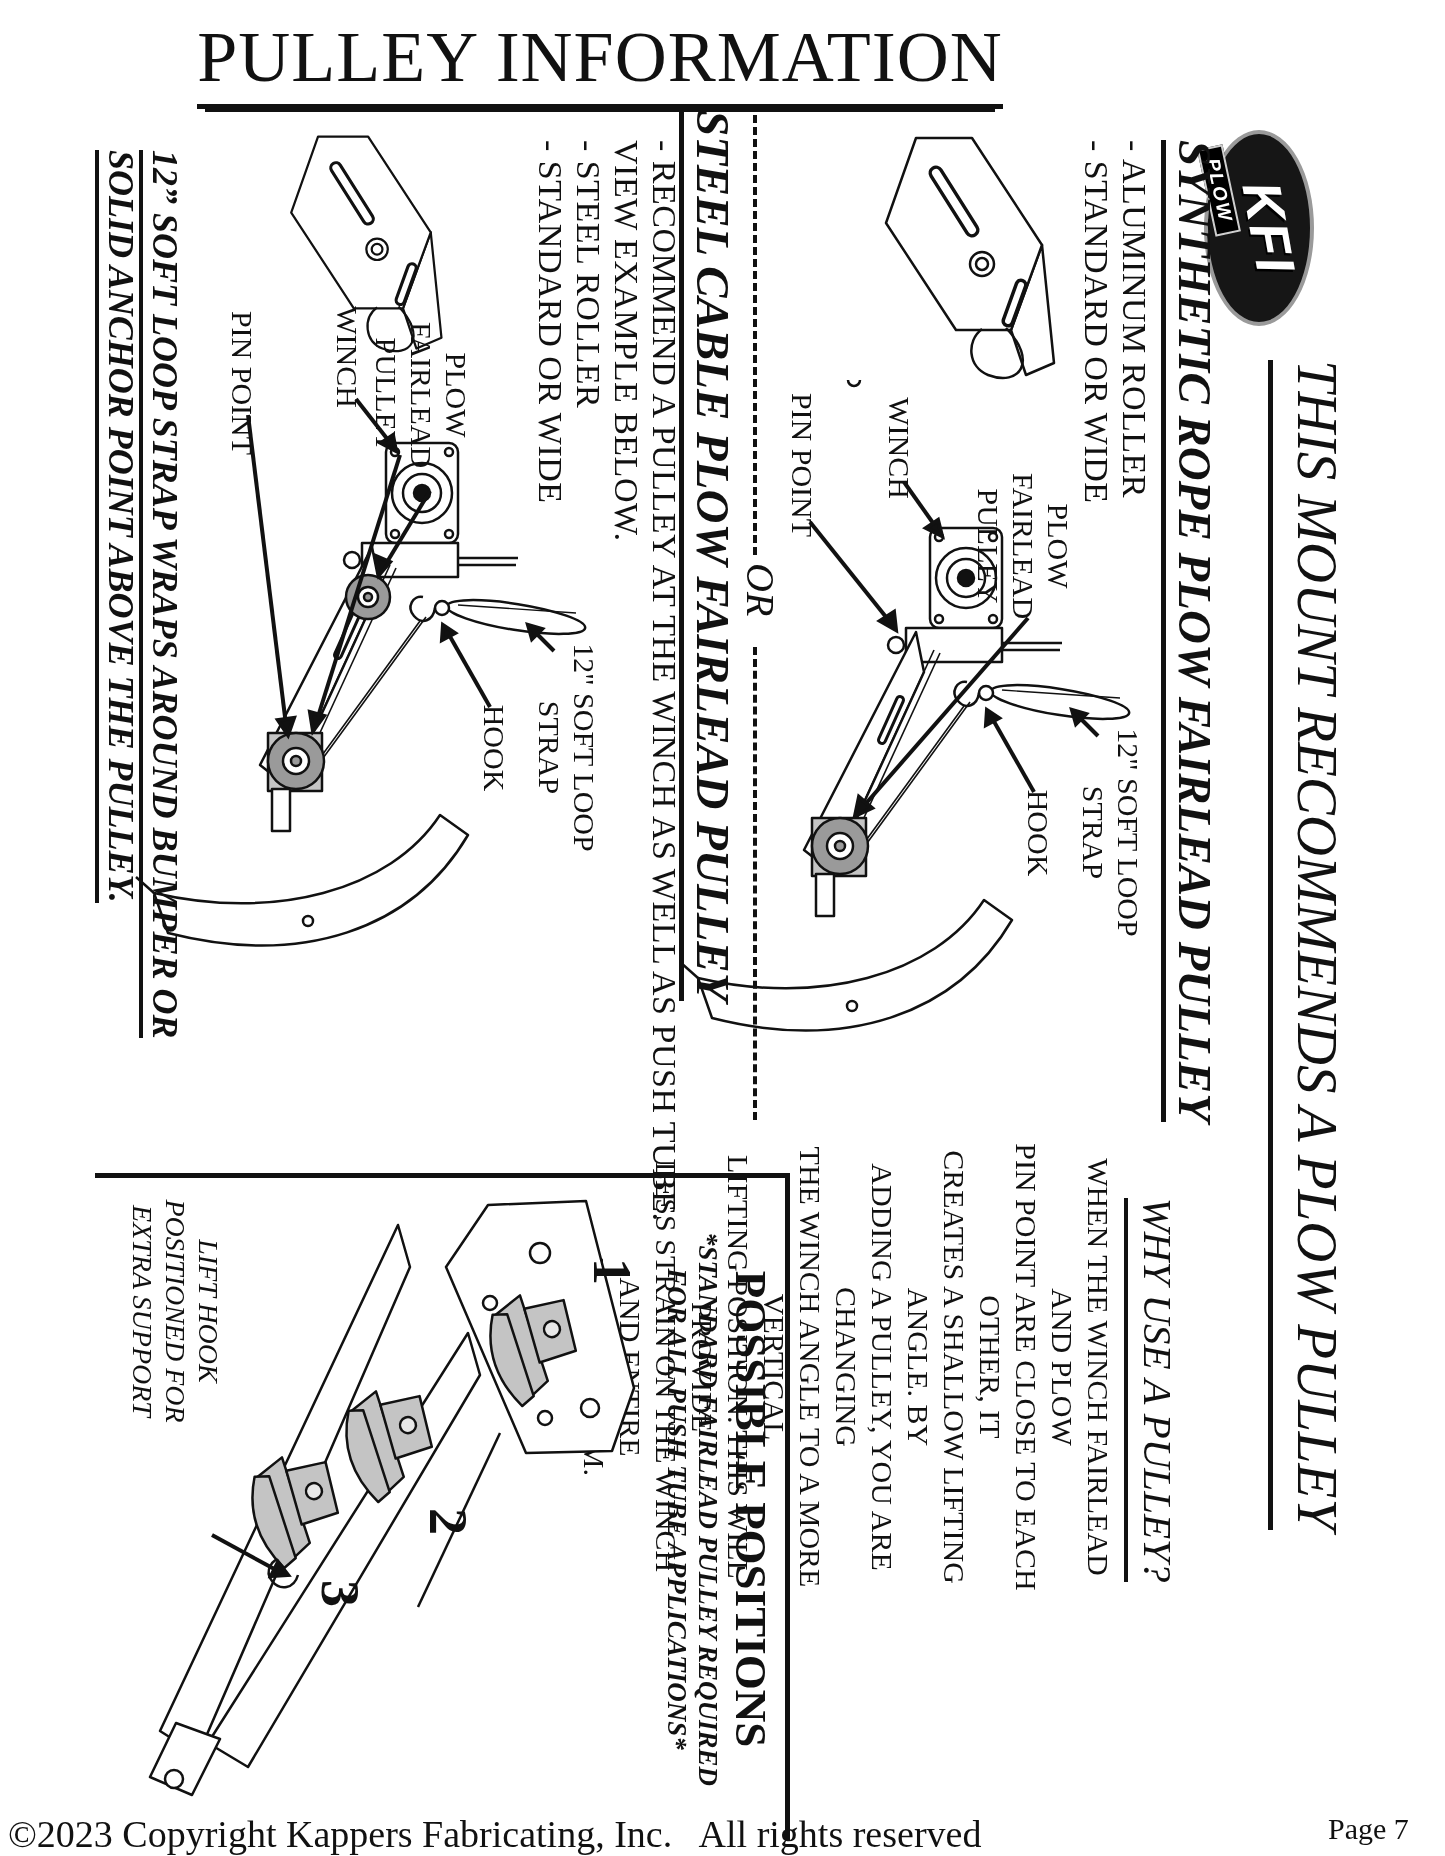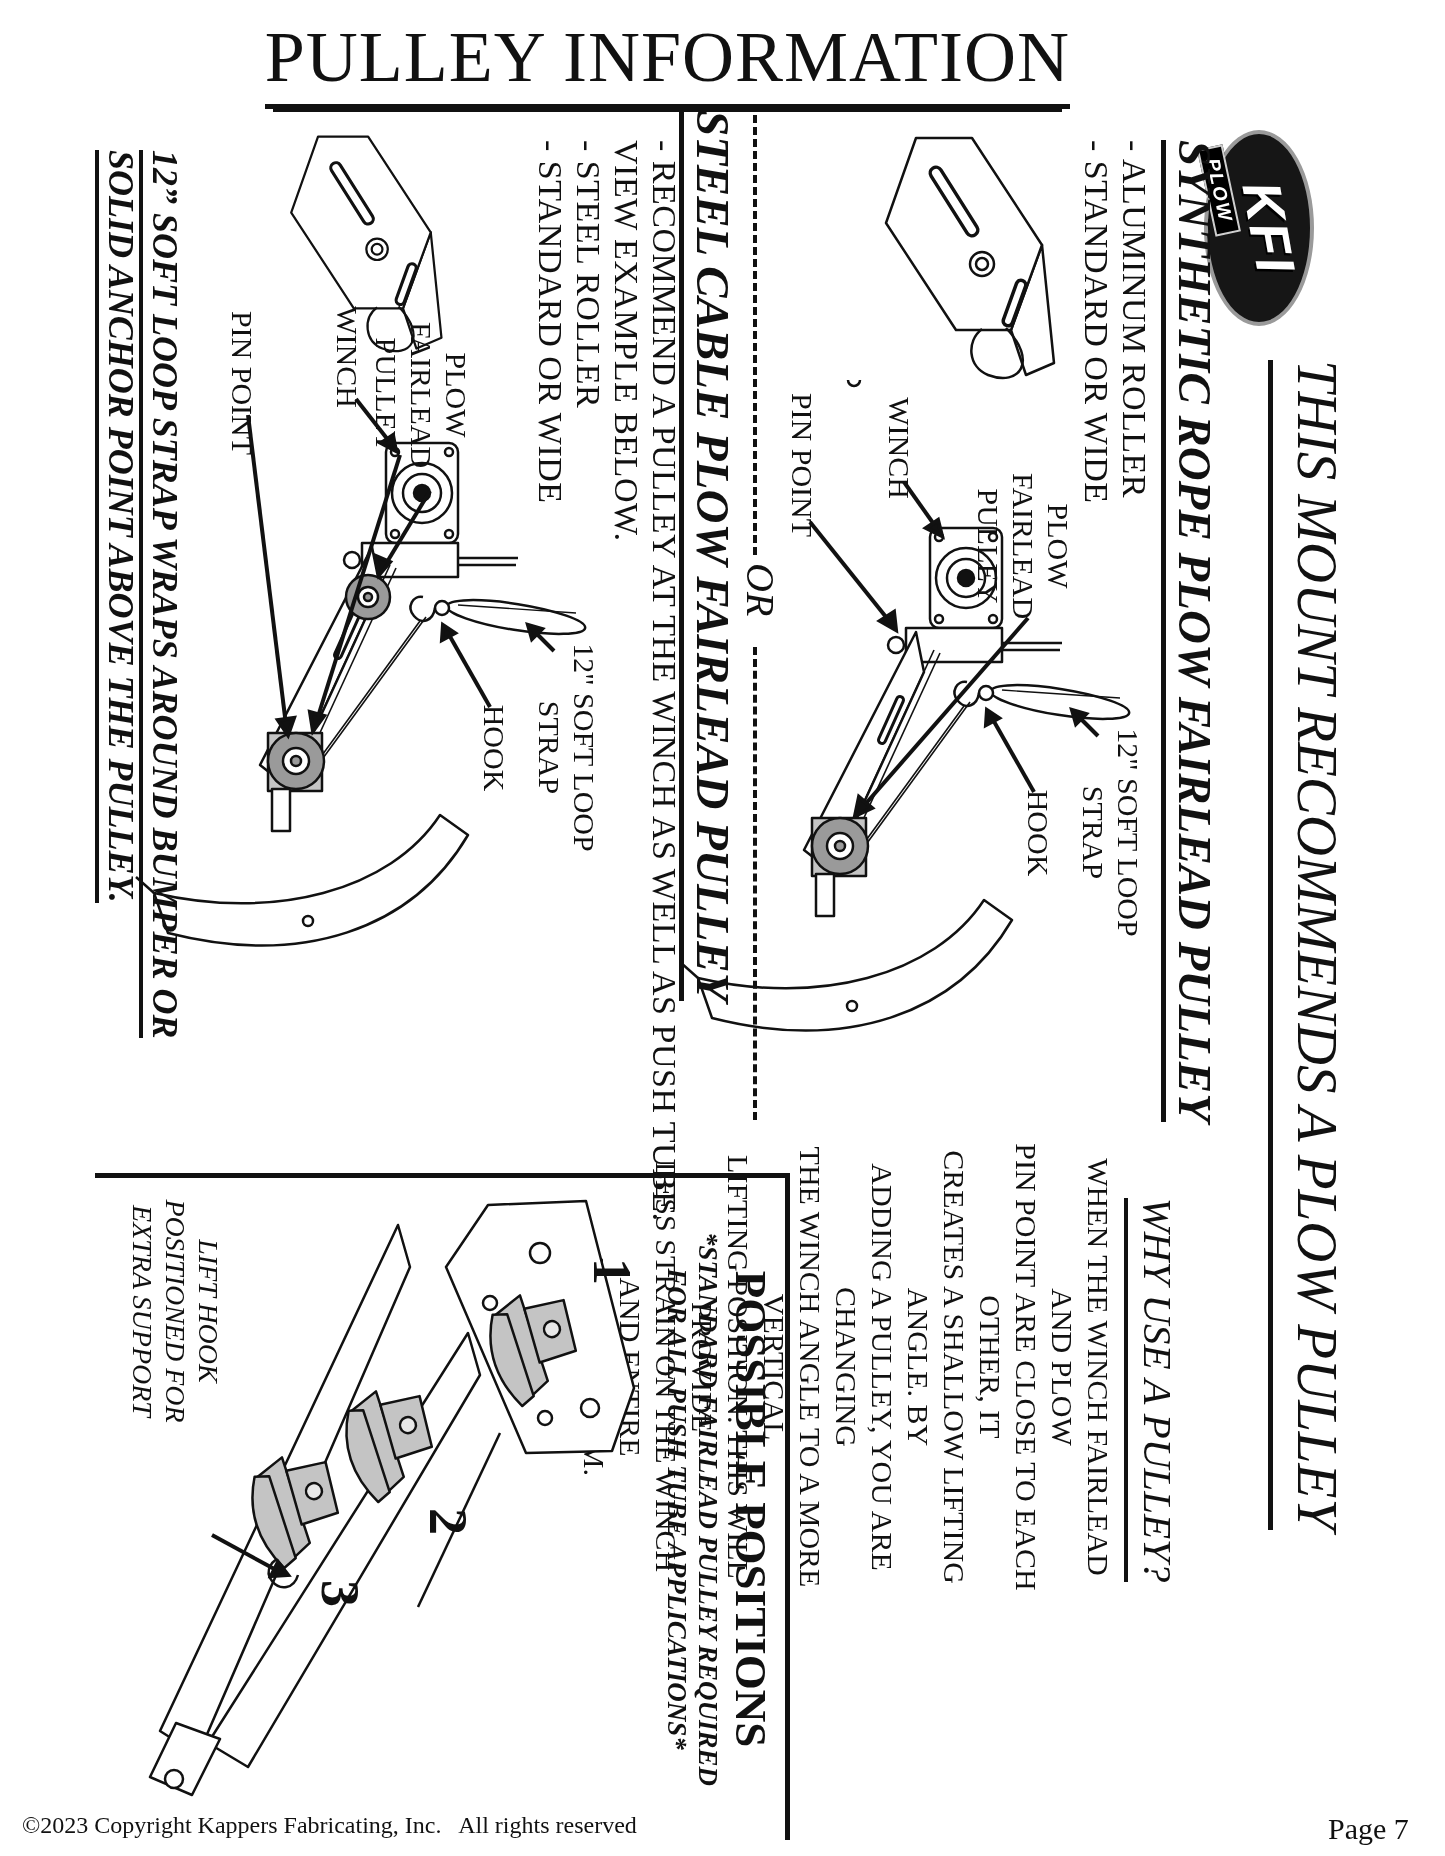--- a/index.html
+++ b/index.html
@@ -1,23 +1,23 @@
 <!DOCTYPE html>
 <html><head>
 <meta charset="utf-8">
 <style>
   html,body{margin:0;padding:0;background:#fff;}
   body{width:1445px;height:1856px;position:relative;overflow:hidden;
        font-family:"Liberation Serif", serif;color:#111;}
   .abs{position:absolute;}
   
-  .page-title{left:130px;top:16px;width:940px;text-align:right;font-size:72px;letter-spacing:1px;}
+  .page-title{left:130px;top:16px;width:940px;text-align:center;font-size:72px;letter-spacing:1px;}
   .page-title span{display:inline-block;border-bottom:5px solid #111;padding-bottom:5px;
        box-shadow:0 11px 0 -8px #111;}
-  .footer-left{left:22px;top:1812px;font-size:24px;white-space:pre;}
+  .footer-left{left:8px;top:1812px;font-size:38px;white-space:pre;}
   .footer-right{left:1328px;top:1812px;font-size:30px;}
   
   .land{left:-105px;top:295px;width:1745px;height:1345px;transform:rotate(90deg);}
   
   .logo{left:35px;top:126px;width:196px;height:110px;}
   .logo .oval{position:absolute;inset:0;background:#161616;border:4px solid #9a9a9a;border-radius:50%;}
   .logo .kfi{position:absolute;left:0;right:0;top:14px;text-align:center;color:#fff;
        font-family:"Liberation Sans",sans-serif;font-style:italic;font-weight:bold;font-size:54px;
        transform:rotate(-10deg);text-shadow:2px 2px 0 #000;letter-spacing:2px;}
   .logo .plow{position:absolute;left:16px;bottom:2px;background:#000;color:#fff;border:2px solid #cfcfcf;

